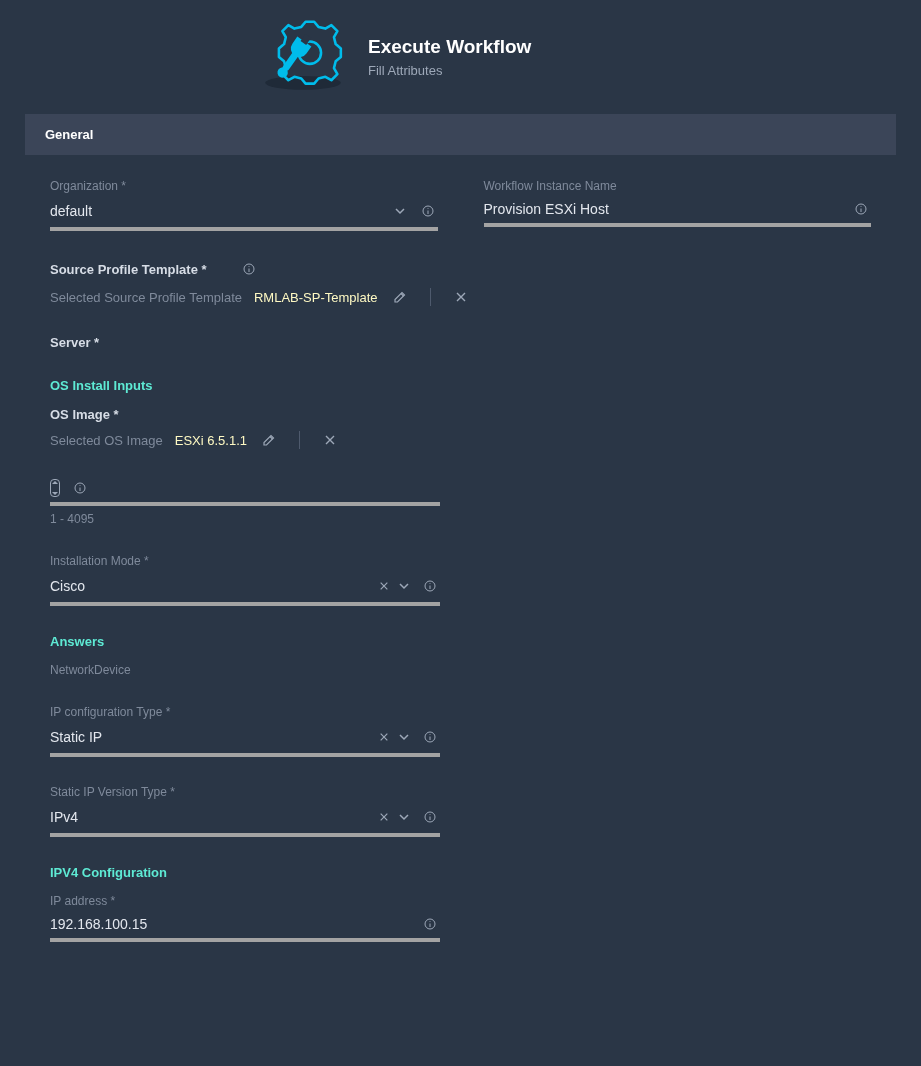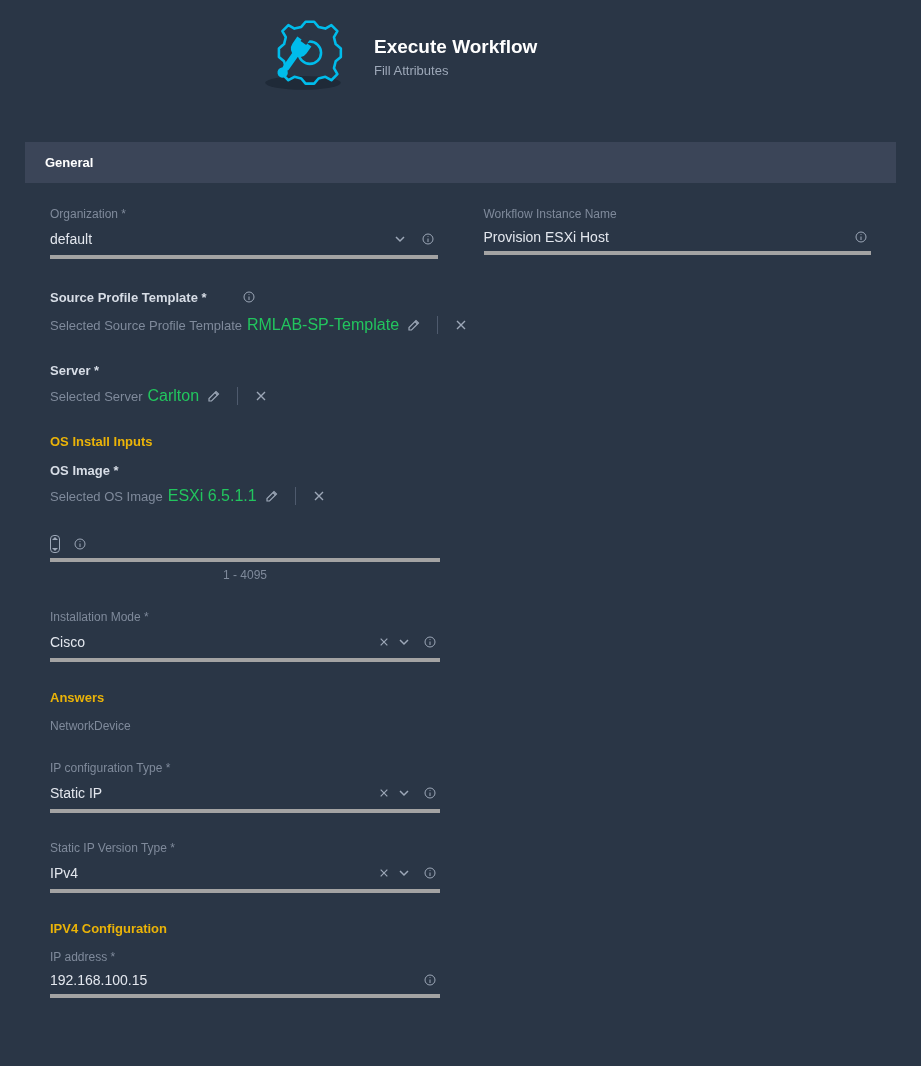--- a/index.html
+++ b/index.html
@@ -6,22 +6,22 @@
   html, body {
     width: 921px;
     background: #2a3646;
     font-family: "Segoe UI", Arial, sans-serif;
     color: #c6ccd6;
     font-size: 13px;
   }
   .header {
     display: flex;
     align-items: center;
-    padding: 18px 0 46px 260px;
-    gap: 28px;
+    padding: 18px 0 18px 260px;
+    gap: 22px;
   }
   .header-title {
     font-size: 19px;
     font-weight: 600;
     color: #fff;
   }
   .header-sub {
     font-size: 13px;
     color: #9da8b8;
     margin-top: 5px;
@@ -100,35 +100,35 @@
   }
   .icon-btn svg { stroke: #9da8b8; fill: none; }
   .icon-sep {
     width: 1px; height: 18px; background: #4e5a6d;
     margin: 0 8px;
     flex-shrink: 0;
   }
   .hint {
     font-size: 12px;
     color: #7f8a9b;
-    text-align: center;
+    text-align: left;
     margin-top: 6px;
   }
 
   .sel-line {
     display: flex;
     align-items: center;
-    gap: 5px;
+    gap: 12px;
     margin-top: 8px;
   }
   .sel-label { font-size: 13px; color: #7f8a9b; }
-  .sel-value { font-size: 16px; color: #22c55e; }
+  .sel-value { font-size: 13px; color: #fef9c3; }
 
   .subsection {
-    color: #eab308;
+    color: #5eead4;
     font-weight: 600;
     font-size: 13px;
     margin: 18px 0 14px 0;
   }
 
   .field-narrow { width: 390px; }
 
   .spinner {
     width: 10px; height: 18px;
     border: 1px solid #9da8b8;
@@ -235,36 +235,20 @@
       <span class="icon-btn">
         <svg width="12" height="12" viewBox="0 0 12 12" stroke-width="1.4">
             <path d="M2 2 L10 10 M10 2 L2 10"></path>
           </svg>
       </span>
     </div>
   </div>
 
   <div class="field-group">
     <div class="label head">Server *</div>
-    <div class="sel-line">
-      <span class="sel-label">Selected Server</span>
-      <span class="sel-value">Carlton</span>
-      <span class="icon-btn">
-        <svg width="14" height="14" viewBox="0 0 14 14" stroke-width="1.2">
-            <path d="M2 12 L2 9.5 L9 2.5 L11.5 5 L4.5 12 Z"></path>
-            <path d="M8 3.5 L10.5 6"></path>
-          </svg>
-      </span>
-      <span class="icon-sep"></span>
-      <span class="icon-btn">
-        <svg width="12" height="12" viewBox="0 0 12 12" stroke-width="1.4">
-            <path d="M2 2 L10 10 M10 2 L2 10"></path>
-          </svg>
-      </span>
-    </div>
   </div>
 
   <div class="subsection">OS Install Inputs</div>
 
   <div class="field-group">
     <div class="label head">OS Image *</div>
     <div class="sel-line">
       <span class="sel-label">Selected OS Image</span>
       <span class="sel-value">ESXi 6.5.1.1</span>
       <span class="icon-btn">

